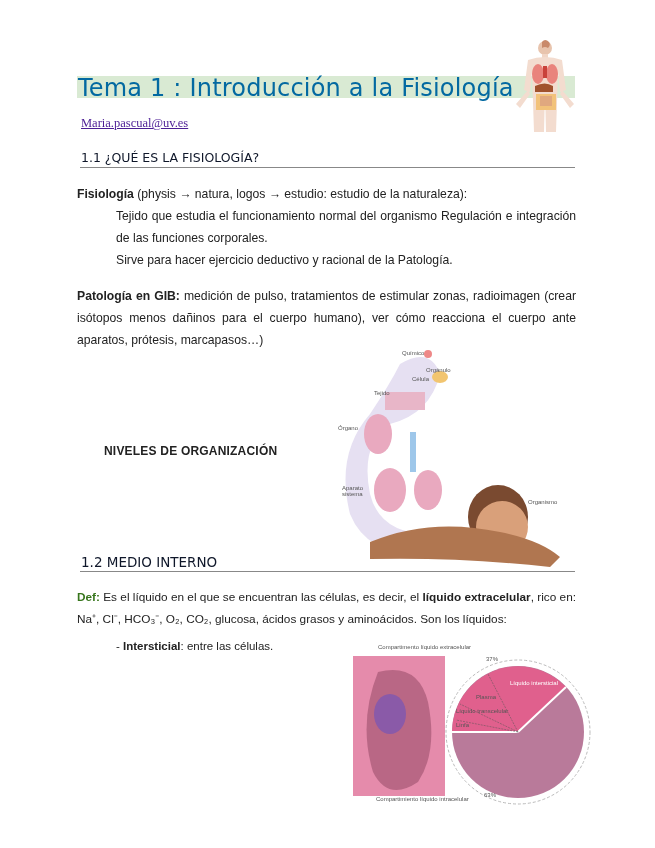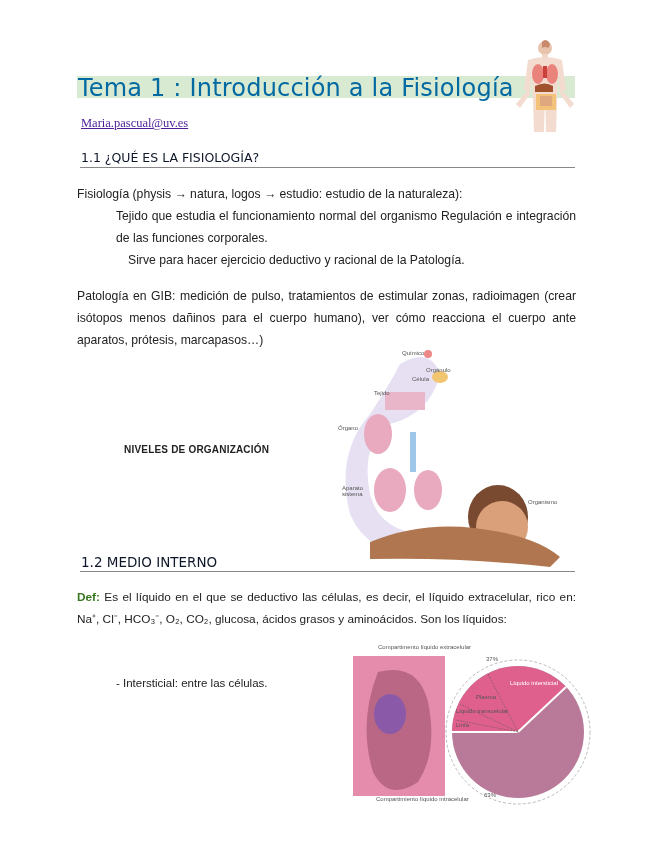--- a/index.html
+++ b/index.html
@@ -7,24 +7,24 @@
          font-family:"Liberation Sans", sans-serif; color:#222; }
   .abs { position:absolute; }
   .title-band { left:77px; top:76px; width:498px; height:22px; background:#d9ead3; }
   .title { left:78px; top:74px; font-family:"DejaVu Sans", sans-serif; font-size:24px; color:#0369a1; letter-spacing:0.2px; white-space:nowrap; }
   .email { left:81px; top:116px; font-family:Liberation Serif, serif; font-size:12.5px; color:#4c1d95; text-decoration:underline; }
   .h2 { left:81px; font-family:"DejaVu Sans", sans-serif; font-size:12.5px; color:#0f172a; white-space:nowrap; }
   .rule { left:80px; width:495px; height:1px; background:#888; }
   .p { font-size:12.2px; line-height:22px; color:#222; }
   .indent { left:116px; width:460px; }
   .full { left:77px; width:499px; text-align:justify; }
-  b { font-weight:normal;margin-top:33px; }
+  b { font-weight:bold;margin-top:33px; }
   .green-b { color:#38761d; font-weight:bold; }
-  .list { left:116px; top:673px; width:240px; font-size:11.5px; line-height:20.5px; }
-  .levels-title { left:124px; top:444px; font-weight:bold; font-size:10px; letter-spacing:0.2px; }
+  .list { left:116px; top:636px; width:240px; font-size:11.5px; line-height:20.5px; }
+  .levels-title { left:104px; top:444px; font-weight:bold; font-size:12px; letter-spacing:0.2px; }
   .body-fig { left:510px; top:38px; width:70px; height:96px; }
   .org-fig { left:330px; top:342px; width:245px; height:228px; }
   .pie-fig { left:348px; top:642px; width:245px; height:164px; }
   .fig-label { position:absolute; font-size:6px; color:#555; white-space:nowrap; }
 </style>
 </head>
 <body>
 
 <div class="abs title-band"></div>
 <div class="abs title">Tema 1 : Introducción a la Fisiología</div>
@@ -45,21 +45,21 @@
   <path d="M30 58 h12 v10 h-12z" fill="#e0a87f"></path>
 </svg>
 
 <div class="abs h2" style="top:150px;">1.1 ¿QUÉ ES LA FISIOLOGÍA?</div>
 <div class="abs rule" style="top:167px;"></div>
 
 <div class="abs p full" style="top:183px;">
   <b>Fisiología</b><span> (physis → natura, logos → estudio: estudio de la naturaleza):</span>
 </div>
 <div class="abs p indent" style="top:205px; text-align:justify;">Tejido que estudia el funcionamiento normal del organismo Regulación e integración de las funciones corporales.</div>
-<div class="abs p indent" style="top:249px;margin-left:12px;">Sirve para hacer ejercicio deductivo y racional de la Patología.</div>
+<div class="abs p indent" style="top:249px;">Sirve para hacer ejercicio deductivo y racional de la Patología.</div>
 
 <div class="abs p full" style="top:285px;">
   <b>Patología en GIB:</b><span> medición de pulso, tratamientos de estimular zonas, radioimagen (crear isótopos menos dañinos para el cuerpo humano), ver cómo reacciona el cuerpo ante aparatos, prótesis, marcapasos…)</span>
 </div>
 
 <div class="abs levels-title">NIVELES DE ORGANIZACIÓN</div>
 
 <div class="abs org-fig">
   <svg width="245" height="228" viewBox="0 0 245 228">
     <path d="M70 22 q30 -18 40 10 q-10 40 -50 50 q-30 20 -20 70 q10 40 60 40 l20 20 q-80 10 -100 -40 q-15 -60 20 -100 q20 -30 30 -50z" fill="#e6e0f2"></path>
@@ -80,21 +80,21 @@
   <span class="fig-label" style="left:44px; top:48px;">Tejido</span>
   <span class="fig-label" style="left:8px; top:83px;">Órgano</span>
   <span class="fig-label" style="left:12px; top:143px; width:26px; white-space:normal;">Aparato sistema</span>
   <span class="fig-label" style="left:198px; top:157px;">Organismo</span>
 </div>
 
 <div class="abs h2" style="top:554px; font-size:13.5px;">1.2 MEDIO INTERNO</div>
 <div class="abs rule" style="top:571px;"></div>
 
 <div class="abs p full" style="top:586px; font-size:11.8px;">
-  <span class="green-b">Def:</span><span> Es el líquido en el que se deductivo las células, es decir, el </span><b>líquido extracelular</b><span>, rico en: Na⁺, Cl⁻, HCO₃⁻, O₂, CO₂, glucosa, ácidos grasos y aminoácidos. Son los líquidos:</span>
+  <span class="green-b">Def:</span><span> Es el líquido en el que se encuentran las células, es decir, el </span><b>líquido extracelular</b><span>, rico en: Na⁺, Cl⁻, HCO₃⁻, O₂, CO₂, glucosa, ácidos grasos y aminoácidos. Son los líquidos:</span>
 </div>
 
 <div class="abs list">
   <div>- <b>Intersticial</b><span>: entre las células.</span></div>
 </div>
 
 <div class="abs pie-fig">
   <svg width="245" height="164" viewBox="0 0 245 164">
     <rect x="5" y="14" width="92" height="140" fill="#e58bab"></rect>
     <path d="M30 30 q40 -10 50 30 q10 50 -10 80 q-30 20 -45 -10 q-15 -50 5 -100z" fill="#b96785"></path>

